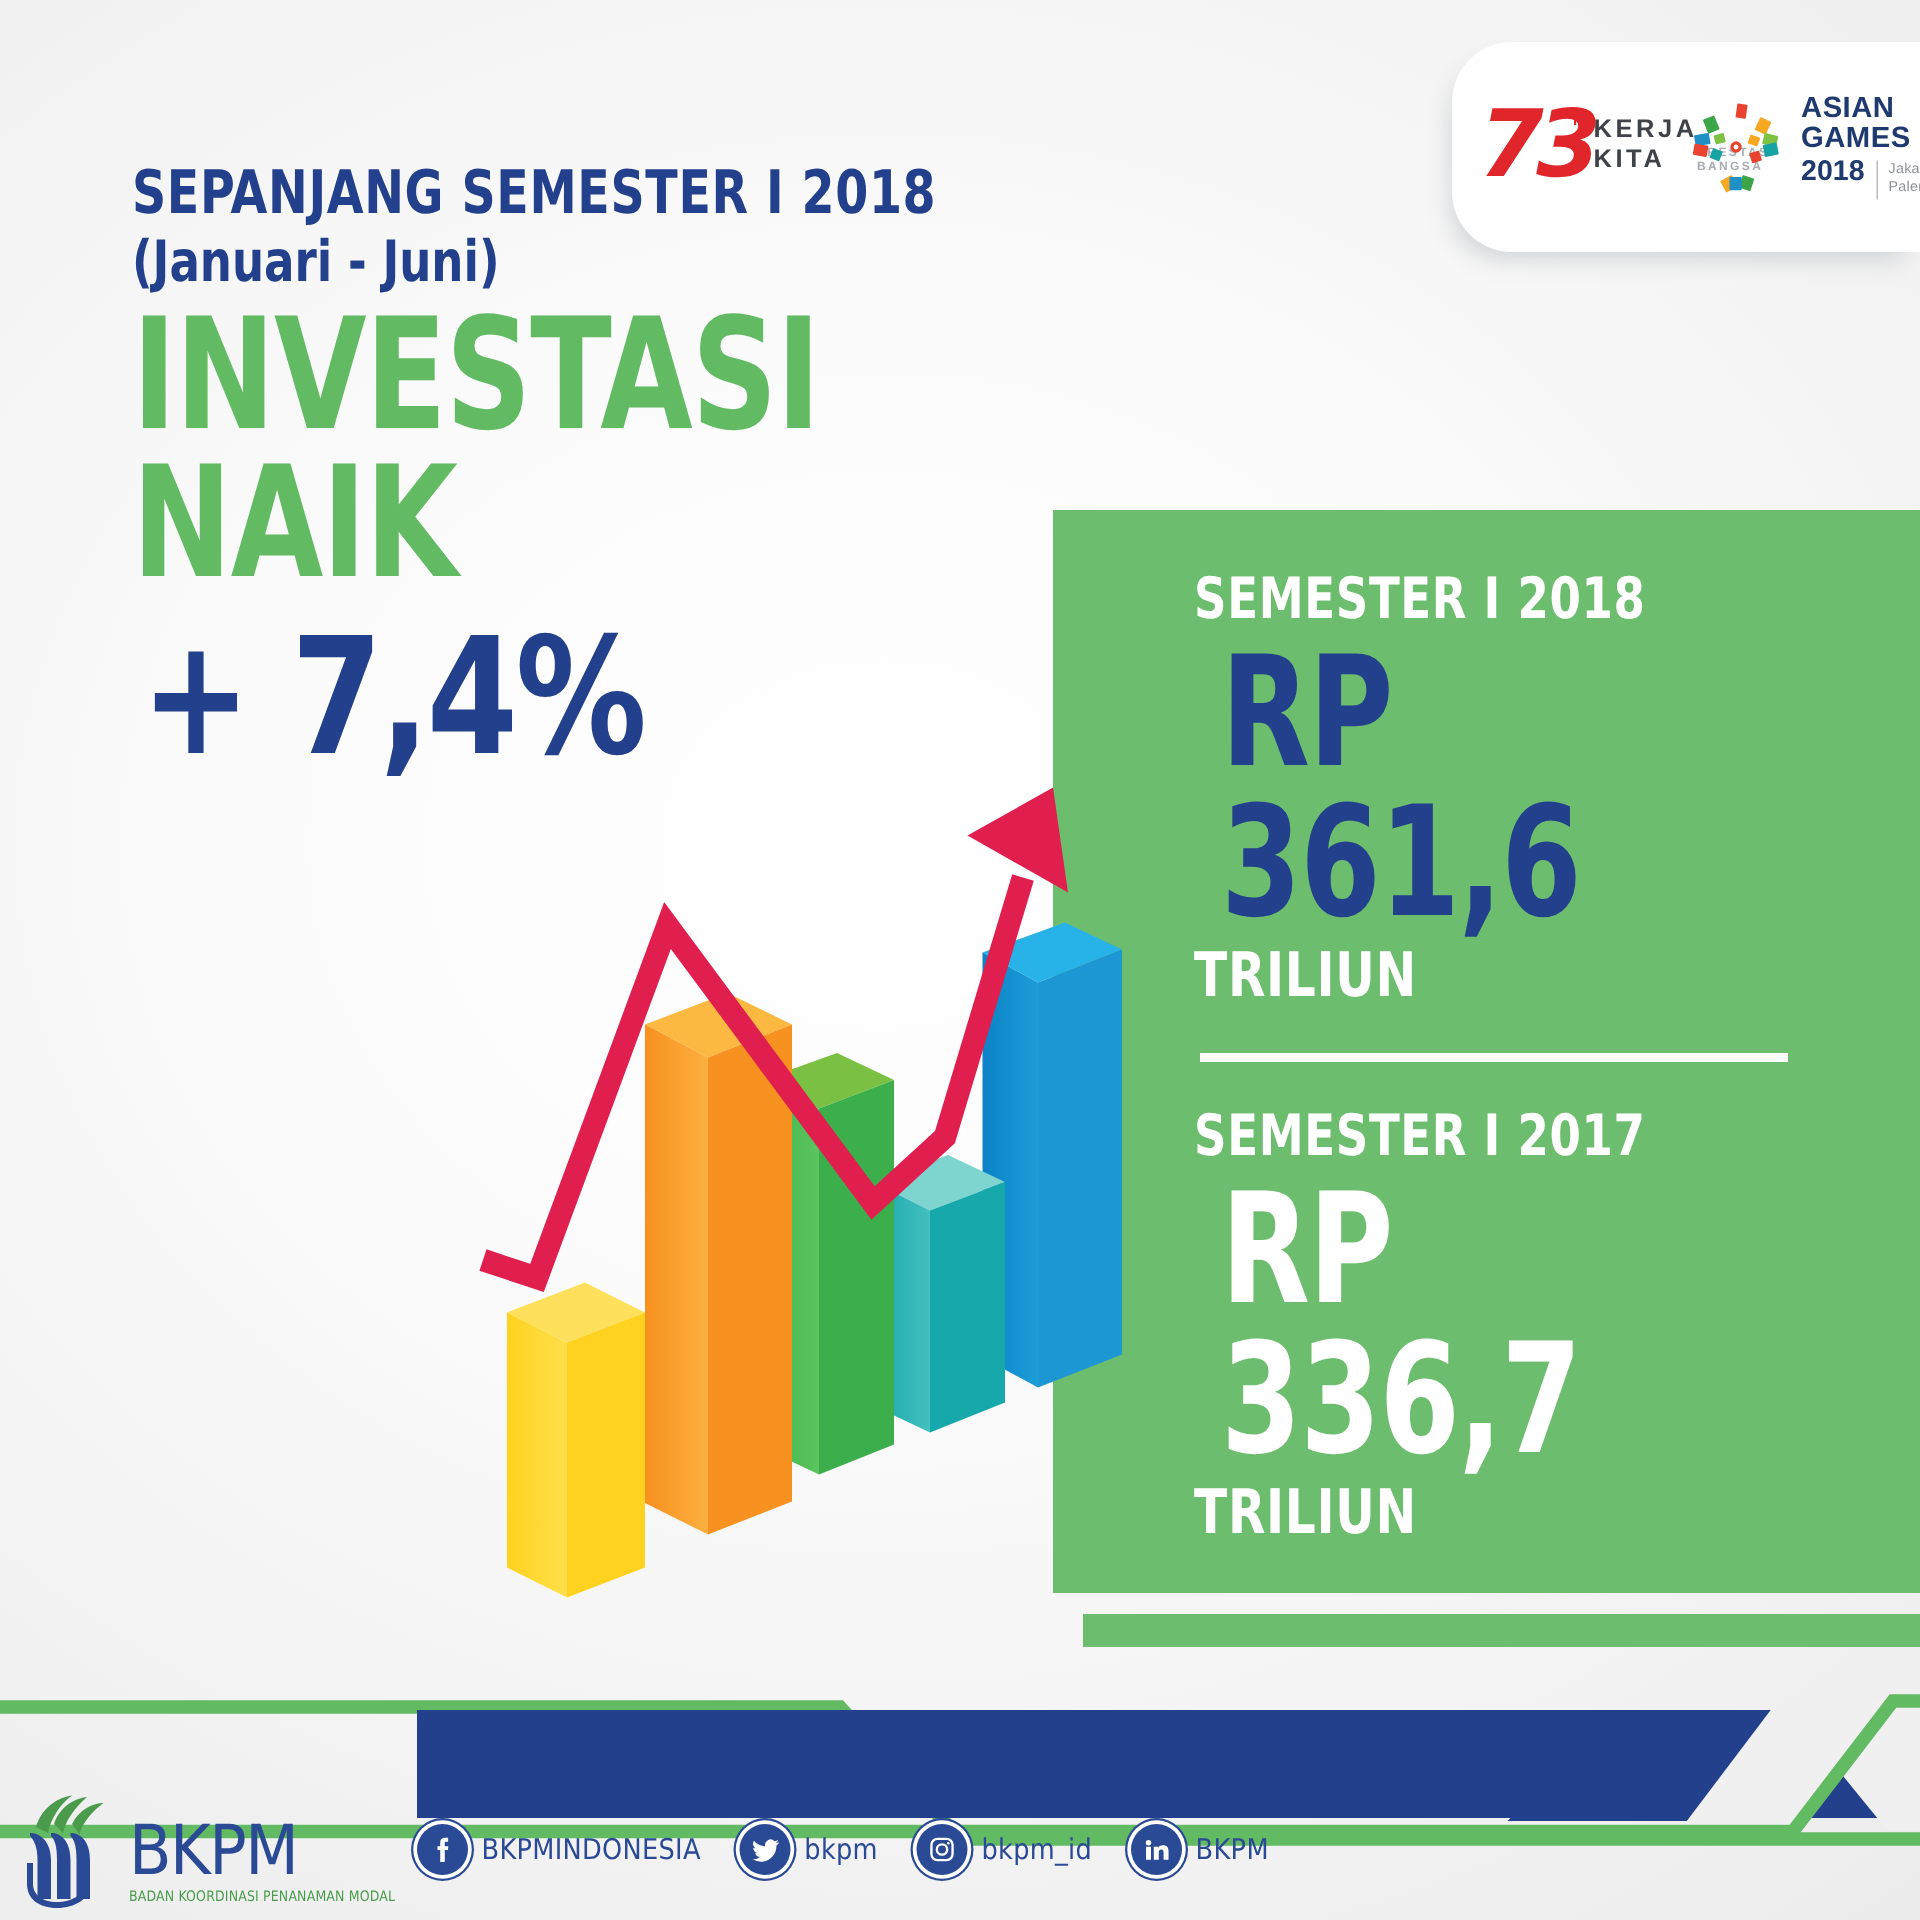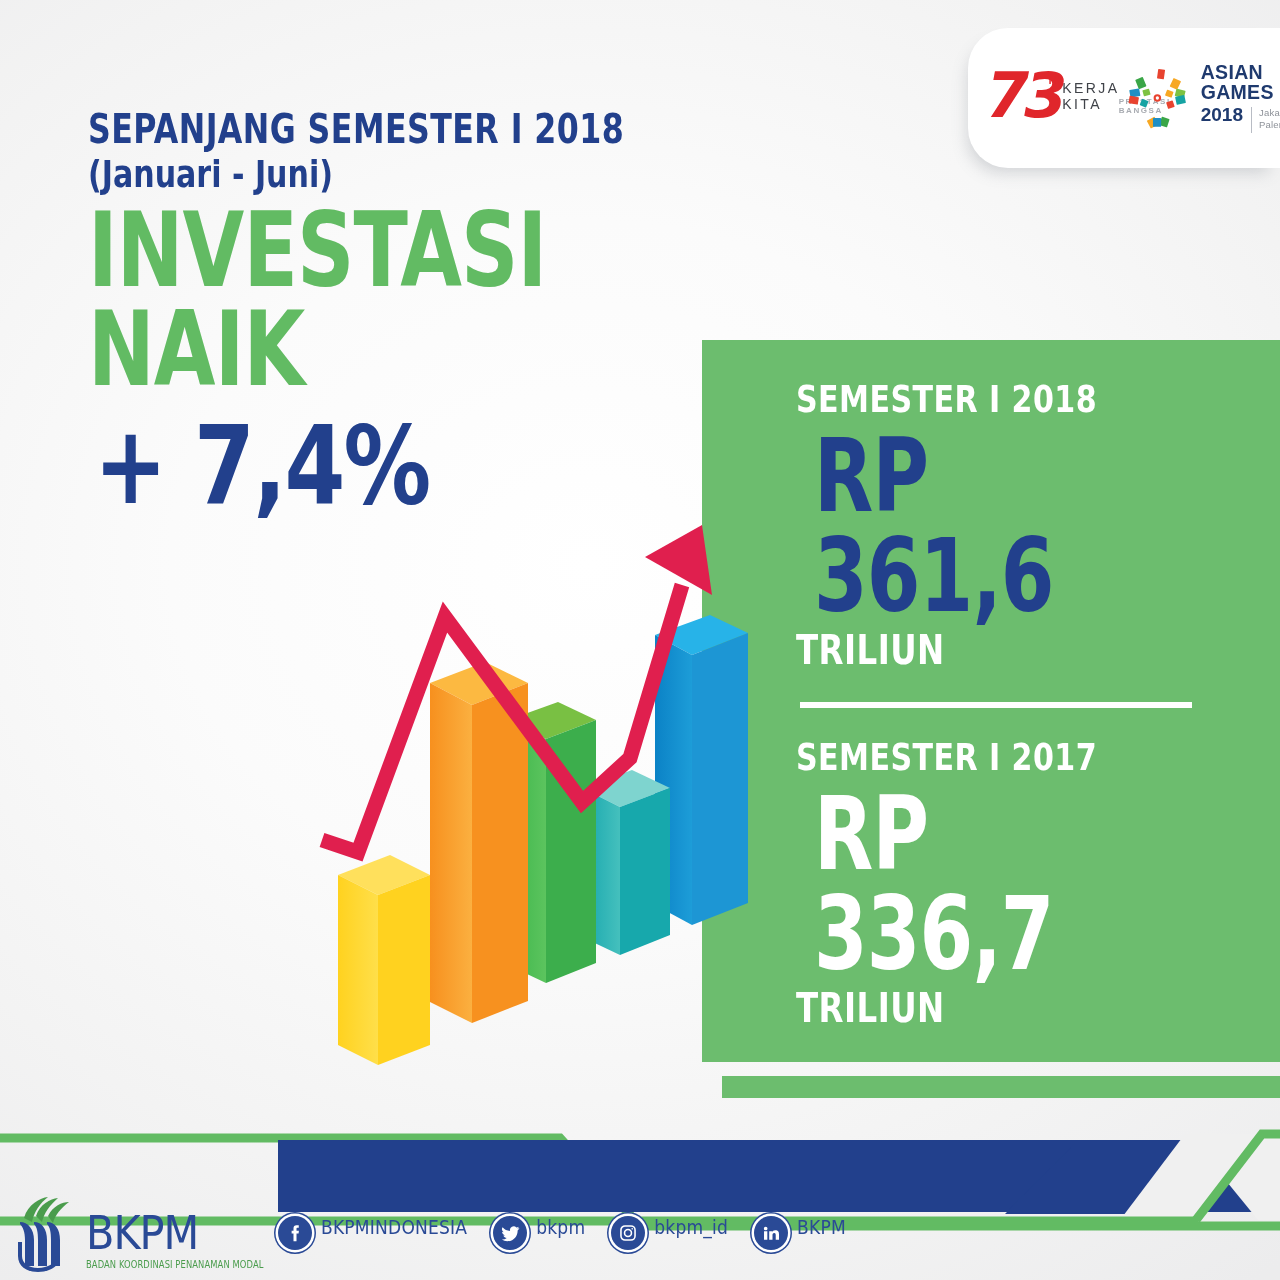--- a/index.html
+++ b/index.html
@@ -21,21 +21,21 @@
   .badge-sep{ width:1px; height:96px; background:#d9dadd; margin:0 16px 0 14px; }
 
   .hut-logo{ width:110px; display:flex; flex-direction:row; align-items:center; }
   .hut-mark{ position:relative; width:96px; height:78px; }
   .hut-num{
     font-family:"DejaVu Sans", sans-serif; font-weight:bold;
     font-size:62px; color:#e0262b; letter-spacing:-5px;
     line-height:74px; text-align:center; font-style:italic;
   }
   .hut-th{ position:absolute; right:1px; top:16px; font-size:10px; color:#e0262b; font-weight:bold; letter-spacing:.5px;}
-  .hut-t1{ font-size:14px; font-weight:normal; color:#3f4248; letter-spacing:2.4px; margin-top:-4px;}
+  .hut-t1{ font-size:17px; font-weight:bold; color:#3f4248; letter-spacing:2.4px; margin-top:-4px;}
   .hut-t2{ font-size:8px; font-weight:bold; color:#a9acb2; letter-spacing:1.6px; margin-top:16px;}
 
   .ag-logo{ display:flex; align-items:center; gap:12px; }
   .ag-emblem{ width:74px; height:74px; }
   .ag-text{ line-height:1; }
   .ag-title{ font-size:19.5px; font-weight:bold; color:#1f3a6e; letter-spacing:.3px; }
   .ag-row2{ display:flex; align-items:flex-start; margin-top:3px; }
   .ag-2018{ font-size:19px; font-weight:bold; color:#1f3a6e; letter-spacing:0px; }
   .ag-bar{ width:1px; height:26px; background:#b8bcc4; margin:2px 7px 0 8px; }
   .ag-city{ font-size:9.5px; color:#8e9299; line-height:12px; padding-top:2px; letter-spacing:.2px;}
@@ -100,21 +100,21 @@
   }
 
   
   .chart-wrap{ position:absolute; left:300px; top:505px; width:470px; height:610px; }
 
   
   .footer{ position:absolute; left:0; top:1128px; width:1280px; height:152px; }
   .social-row{
     position:absolute; left:278px; top:1216px; display:flex; align-items:center; gap:26px;
   }
-  .social-item{ display:flex; gap:9px; }
+  .social-item{ display:flex; align-items:center; gap:9px; }
   .sicon{
     width:34px; height:34px; border-radius:50%; background:#2a4a96;
     display:flex; align-items:center; justify-content:center;
     box-shadow:0 0 0 2.5px #ffffff, 0 0 0 4px #2a4a96;
     color:#fff;
   }
   .slabel{
     font-family:"DejaVu Sans Condensed","Liberation Sans Narrow","Liberation Sans",sans-serif;
     font-size:19px; color:#2a4a96; letter-spacing:.2px; white-space:nowrap;
   }

